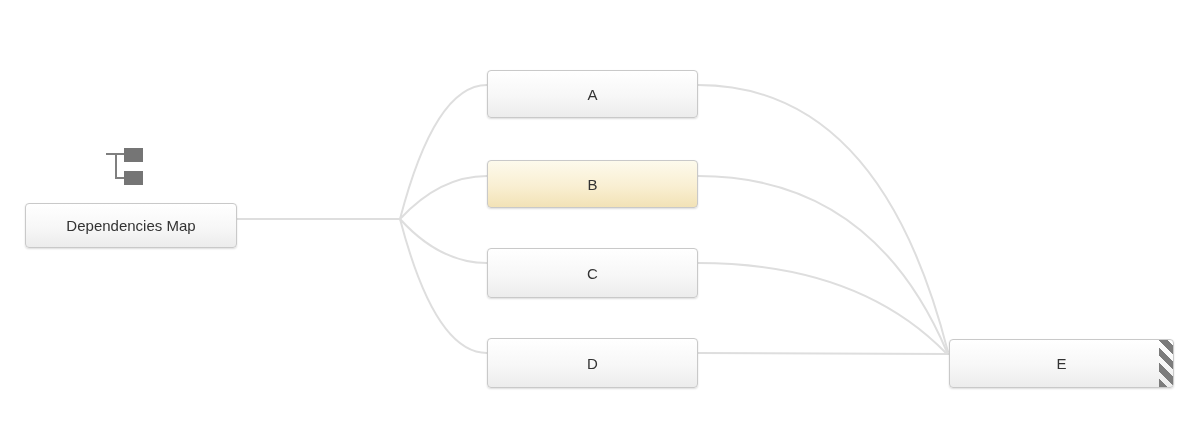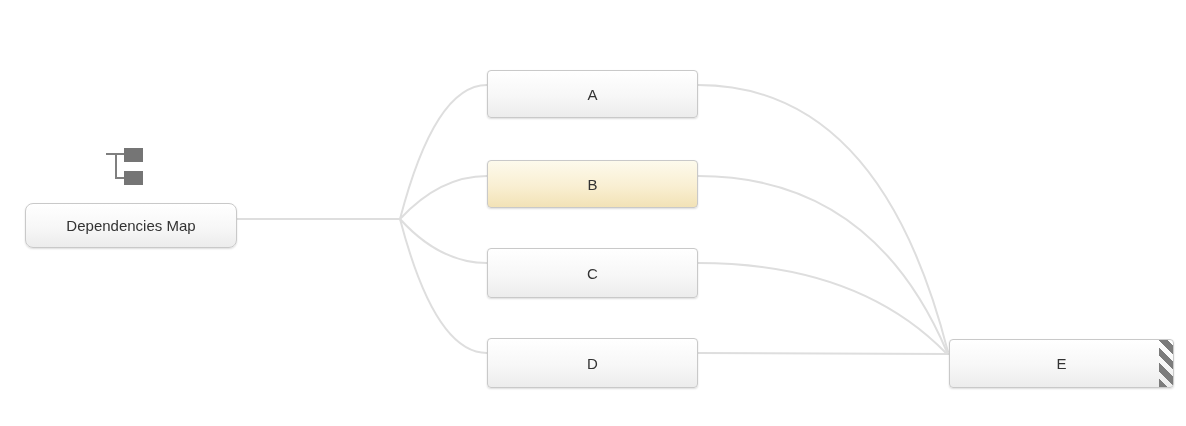--- a/index.html
+++ b/index.html
@@ -48,21 +48,21 @@
   .node .stripes {
     position: absolute;
     top: 0; right: 0; bottom: 0;
     width: 14px;
     border-radius: 0 3px 3px 0;
     background: repeating-linear-gradient(45deg,
       #7c7c7c 0px, #7c7c7c 6px,
       rgba(0,0,0,0) 6px, rgba(0,0,0,0) 11px);
   }
 
-  .node-root { left: 25px; top: 203px; width: 212px; height: 45px; border-radius: 8px; }
+  .node-root { left: 25px; top: 203px; width: 212px; height: 45px; }
   .node-a    { left: 487px; top: 70px;  width: 211px; height: 48px; }
   .node-b    { left: 487px; top: 160px; width: 211px; height: 48px; }
   .node-c    { left: 487px; top: 248px; width: 211px; height: 50px; }
   .node-d    { left: 487px; top: 338px; width: 211px; height: 50px; }
   .node-e    { left: 949px; top: 339px; width: 225px; height: 49px; }
 
   .root-icon {
     position: absolute;
     left: 104px; top: 146px;
     width: 42px; height: 42px;

